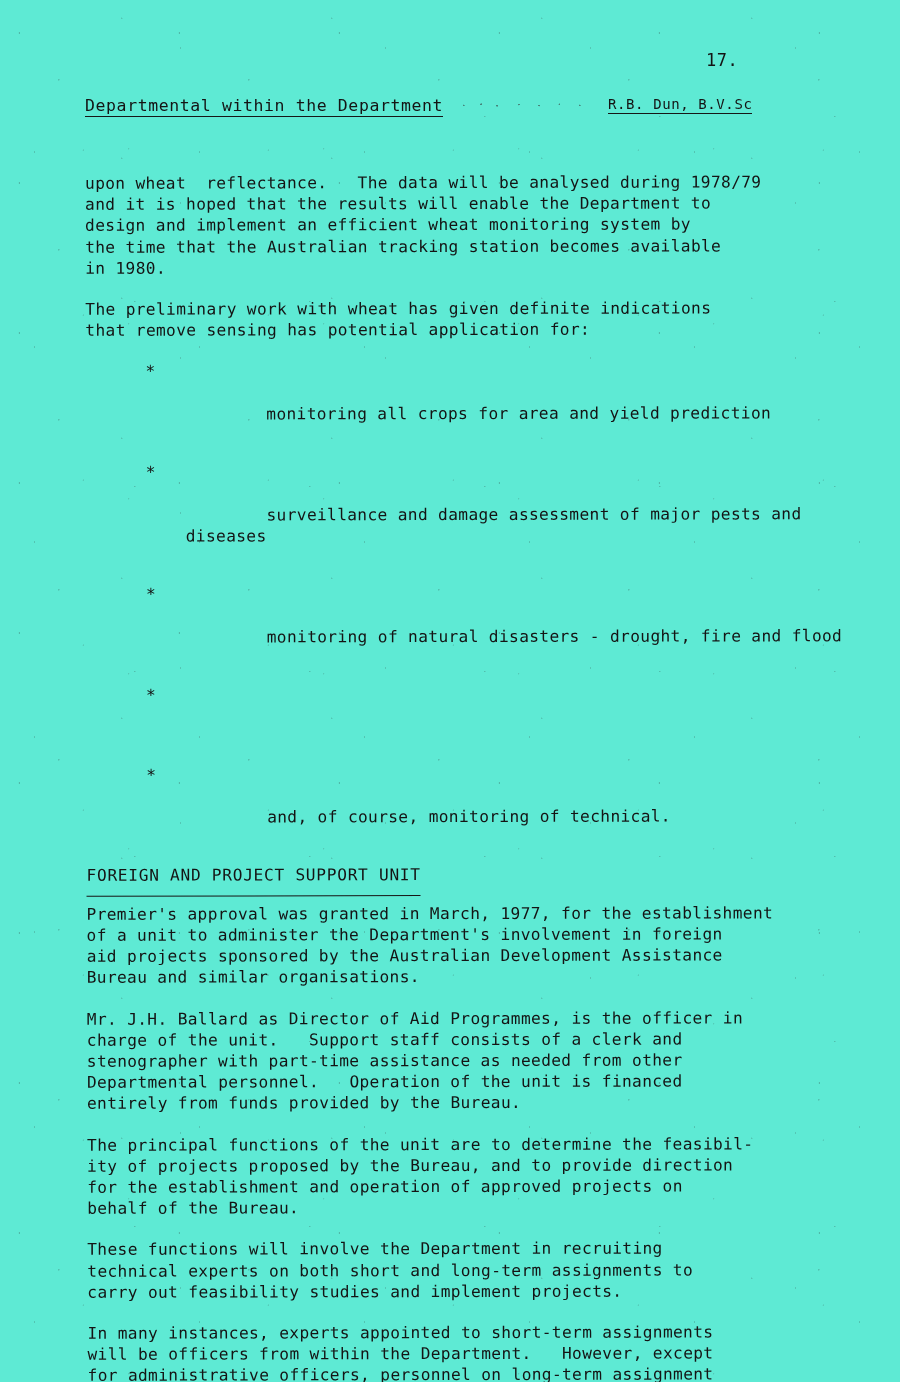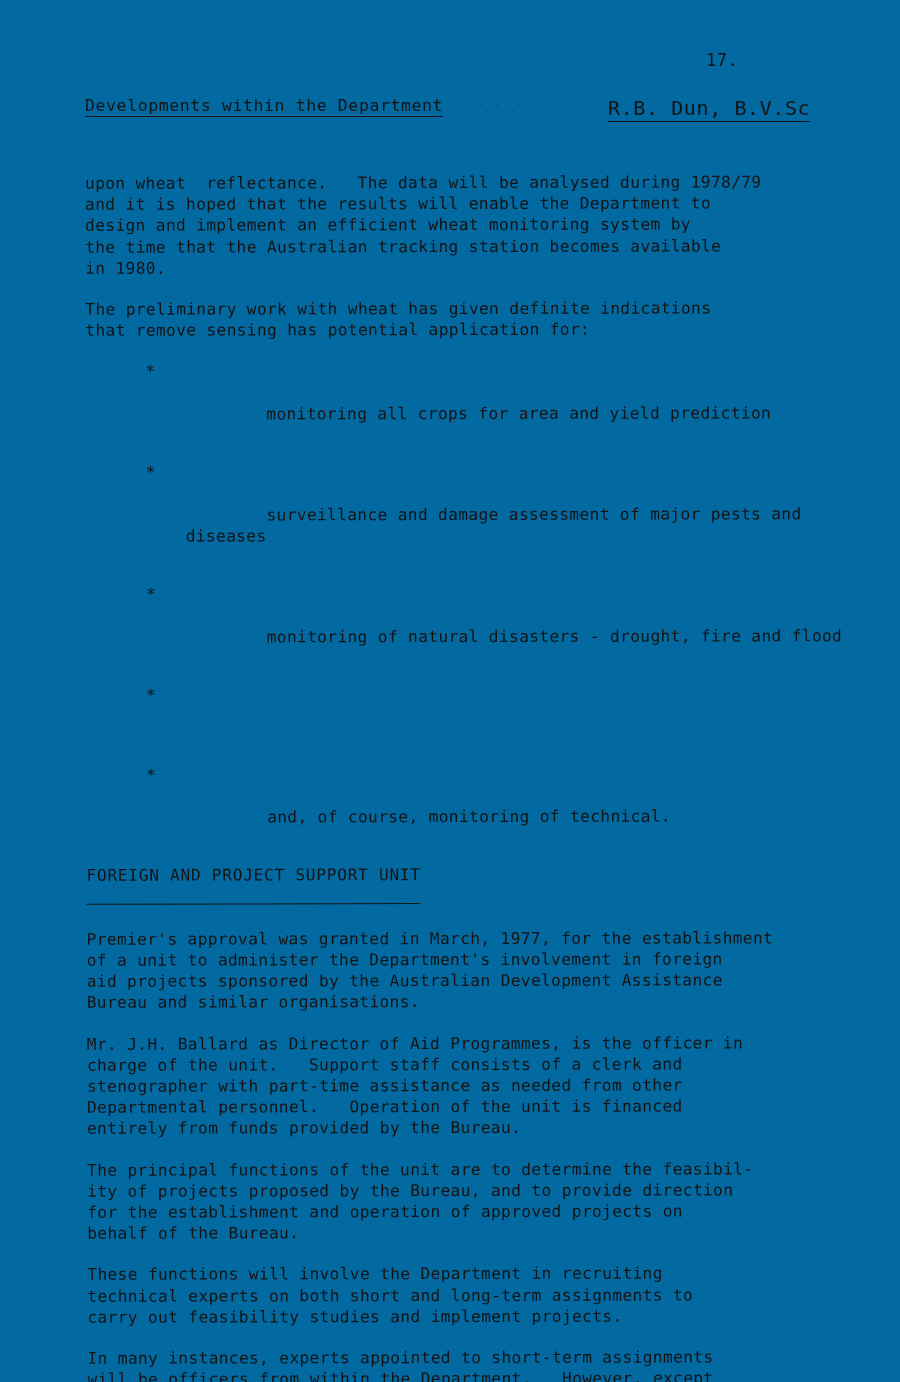--- a/index.html
+++ b/index.html
@@ -4,21 +4,21 @@
 <style>
   html, body {
     margin: 0;
     padding: 0;
     background: #ffffff;
   }
   .page {
     position: relative;
     width: 900px;
     height: 1382px;
-    background: #0369a1;
+    background: #5eead4;
     overflow: hidden;
     font-family: "DejaVu Sans Mono", "Liberation Mono", monospace;
     color: #141414;
   }
   
   .speckle {
     position: absolute;
     inset: 0;
     pointer-events: none;
     opacity: 0.5;
@@ -57,21 +57,21 @@
     font-size: 16.5px;
     letter-spacing: 0.6px;
     border-bottom: 1.6px solid #161616;
     padding-bottom: 1px;
     white-space: nowrap;
   }
   .header .h-right {
     position: absolute;
     left: 523px;
     top: 0;
-    font-size: 20px;
+    font-size: 14px;
     letter-spacing: 0.6px;
     border-bottom: 1.6px solid #161616;
     padding-bottom: 1px;
     white-space: nowrap;
   }
   .header .h-dots {
     position: absolute;
     left: 370px;
     top: 5px;
     width: 145px;
@@ -102,22 +102,22 @@
     white-space: pre-wrap;
     margin: 0 0 20px 0;
   }
 
   .section-head {
     font-size: 16.2px;
     line-height: 21.2px;
     letter-spacing: 0.7px;
     display: inline-block;
     border-bottom: 1.6px solid #161616;
-    padding-bottom: 17px;
-    margin: 0 0 20px 0;
+    padding-bottom: 9px;
+    margin: 0 0 3px 0;
     white-space: nowrap;
   }
   .section-head-wrap { margin: 0 0 4px 0; }
 
   .bullets { margin: 0 0 16px 0; }
   .bullet {
     position: relative;
     font-size: 16.2px;
     line-height: 21.2px;
     letter-spacing: 0.35px;
@@ -135,21 +135,21 @@
 </head>
 <body>
 
 <div class="page">
 
   <div class="speckle"></div>
 
   <div class="pageno">17.</div>
 
   <div class="header">
-    <div class="h-left">Developments within the Department</div>
+    <div class="h-left">Departmental within the Department</div>
     <div class="h-dots"></div>
     <div class="h-right">R.B. Dun, B.V.Sc</div>
   </div>
 
   <div class="body tilt">
 
     <p class="para">upon wheat  reflectance.   The data will be analysed during 1978/79
 and it is hoped that the results will enable the Department to
 design and implement an efficient wheat monitoring system by
 the time that the Australian tracking station becomes available

